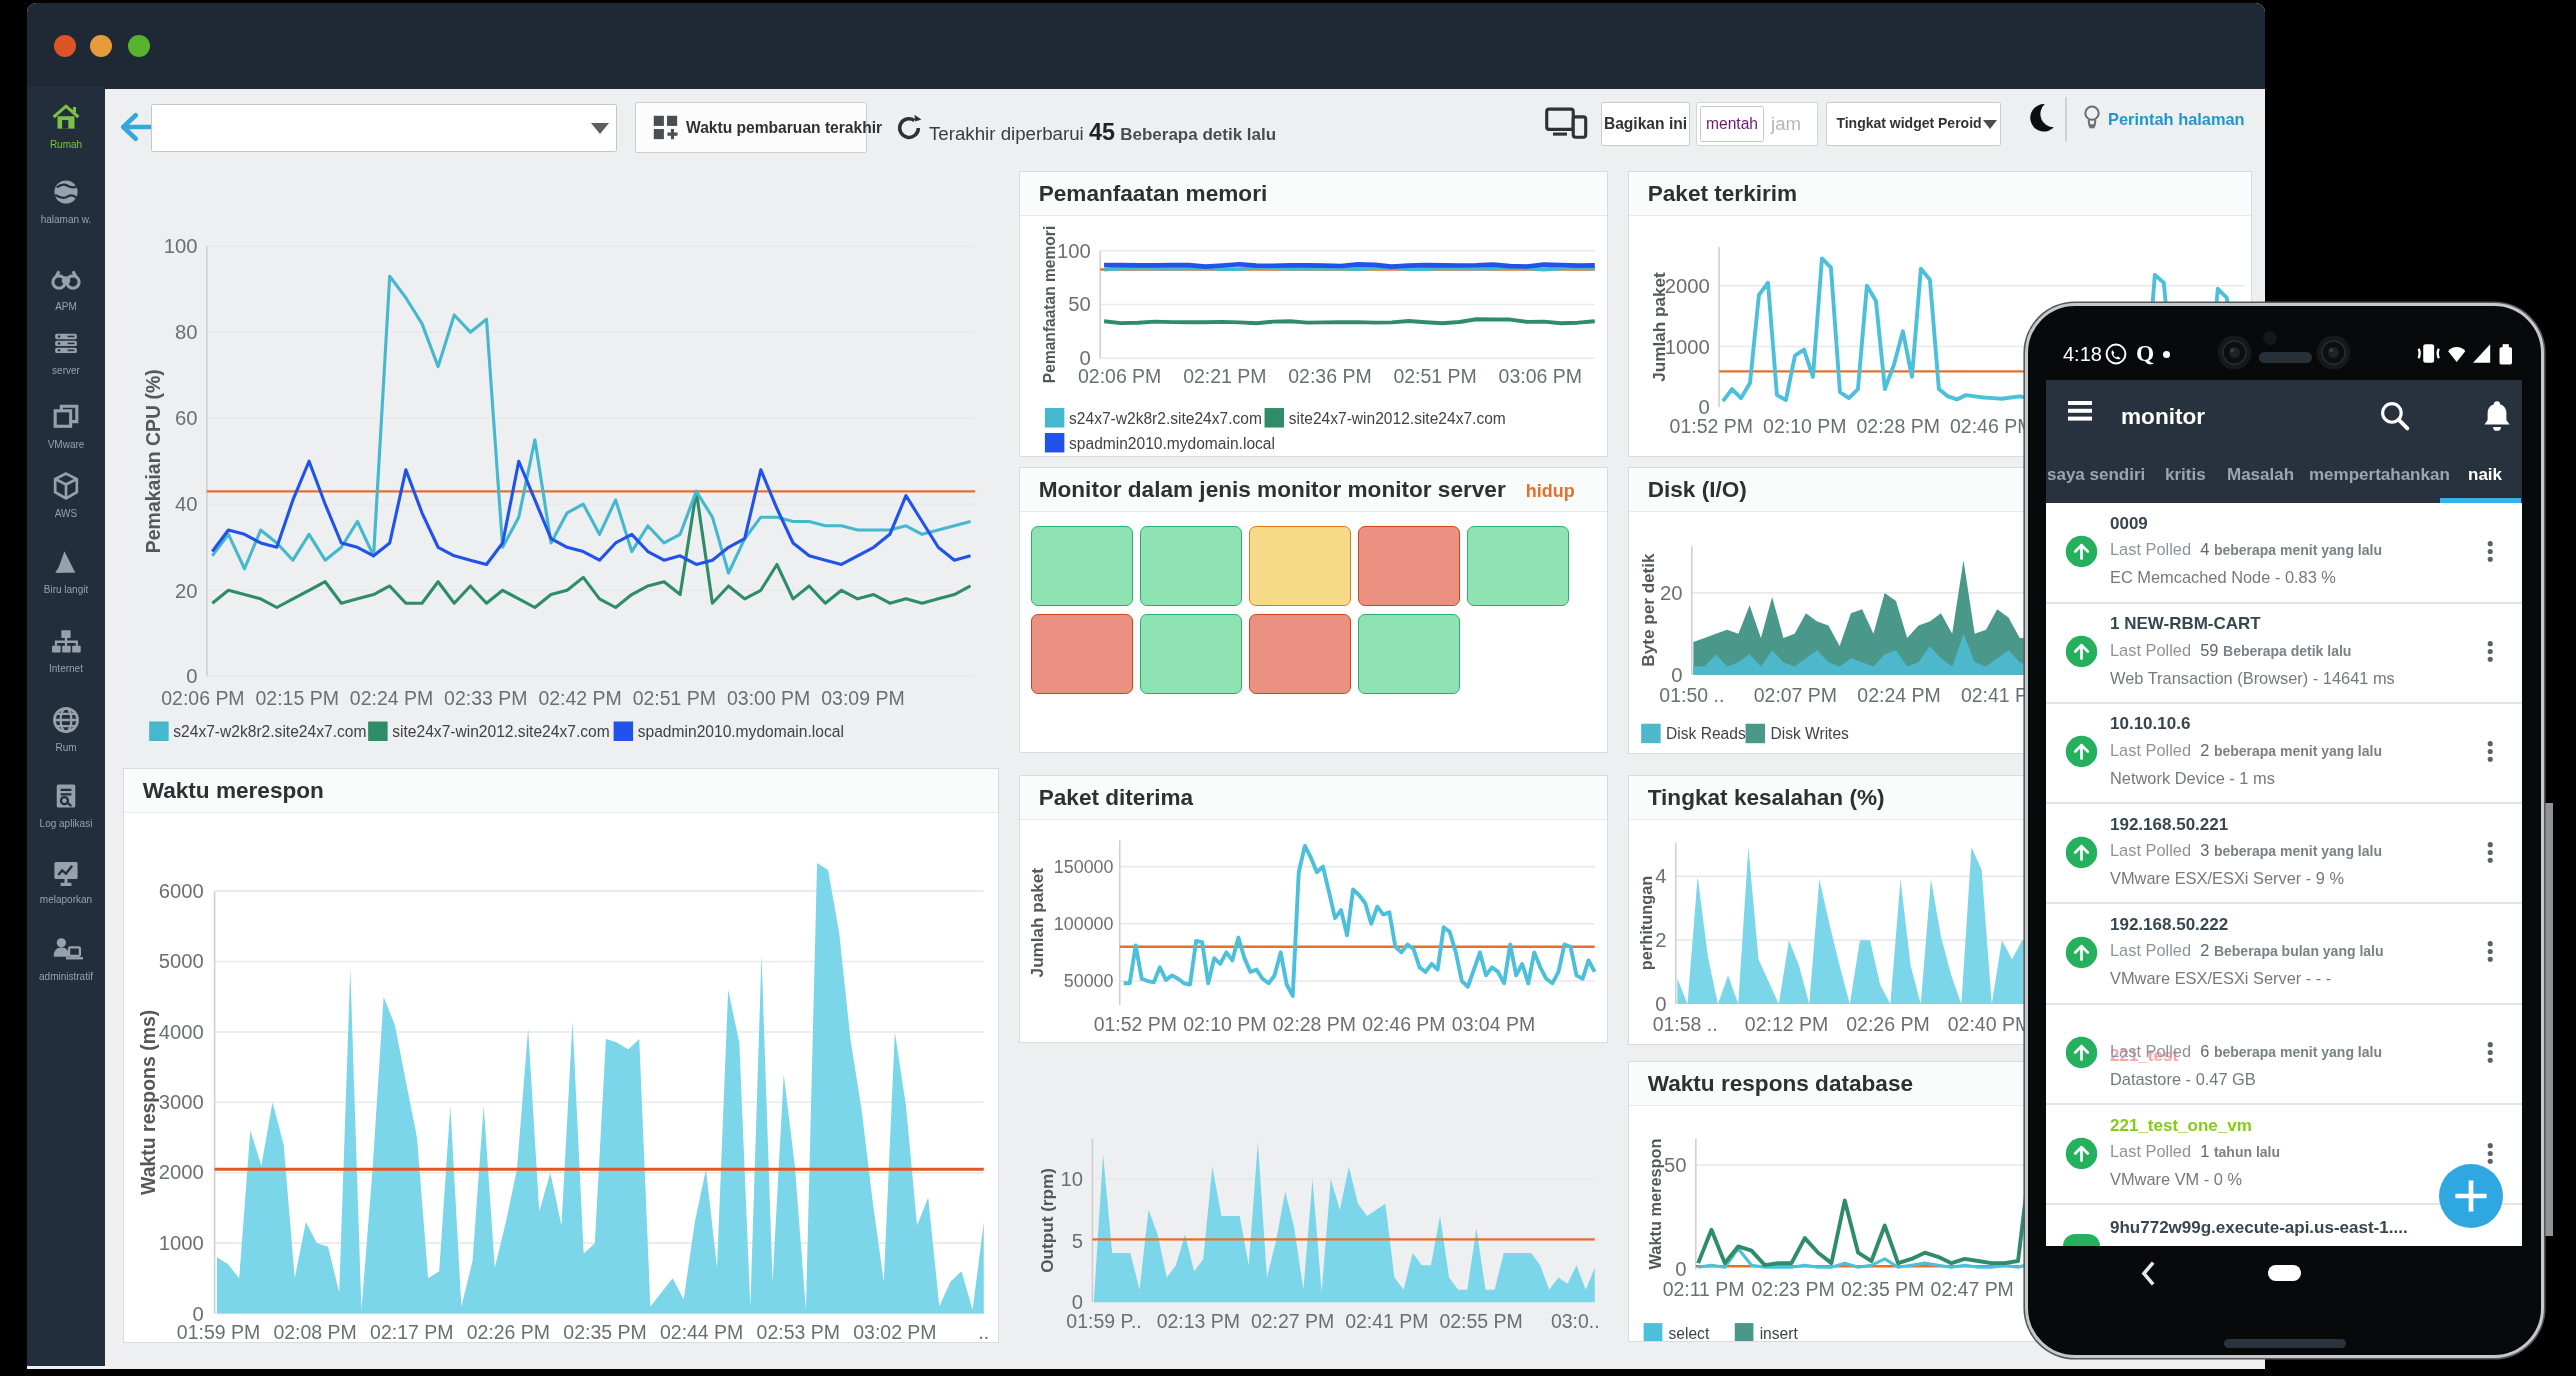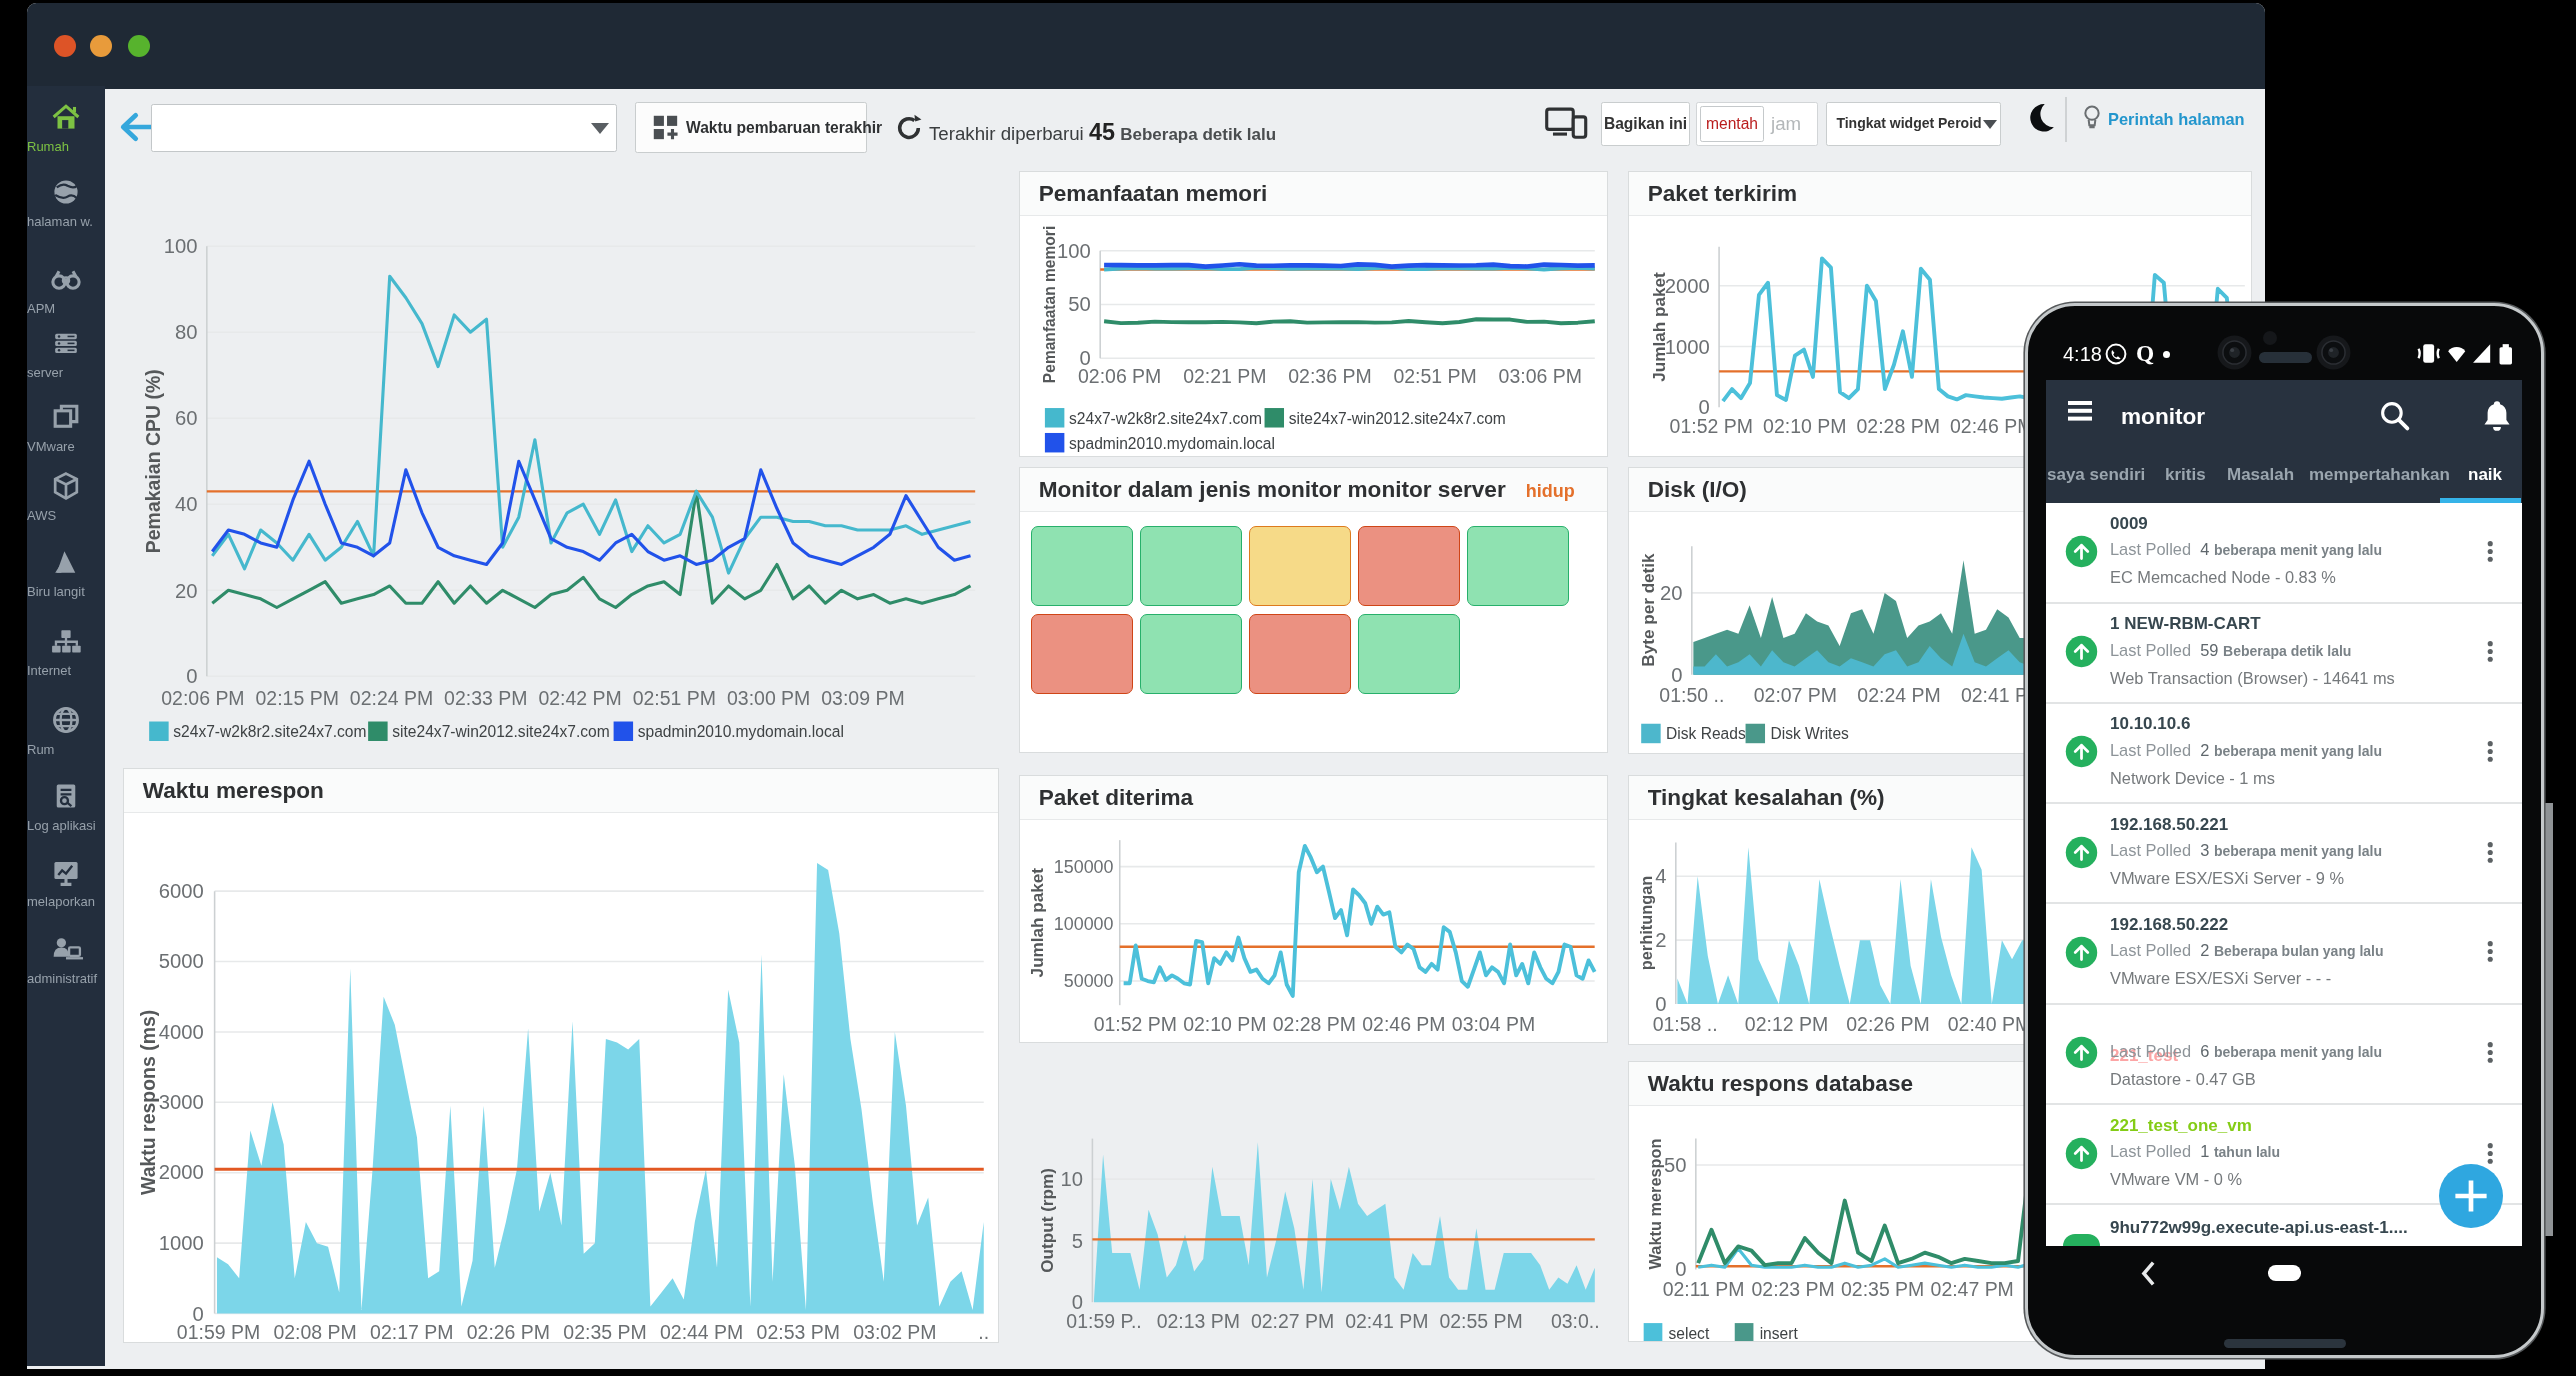--- a/index.html
+++ b/index.html
@@ -3,21 +3,21 @@
 <style>
 *{margin:0;padding:0;box-sizing:border-box}
 html,body{width:2576px;height:1376px;background:#000;overflow:hidden}
 body{font-family:"Liberation Sans",sans-serif;position:relative}
 #page{position:absolute;left:0;top:0;width:2576px;height:1376px;background:#000}
 .abs{position:absolute}
 .win{position:absolute;left:27px;top:3.1px;width:2238px;height:1366px;background:#edeff1;border-radius:9.4px 9.4px 0 0;overflow:hidden}
 .titlebar{position:absolute;left:0;top:0;width:2238px;height:86px;background:#1f2935}
 .dot{position:absolute;top:35px;width:22px;height:22px;border-radius:50%}
 .sidebar{position:absolute;left:0;top:86px;width:78px;height:1280px;background:#232e3d}
-.sbitem{position:absolute;left:0;width:78px;color:#97a1ab;font-size:13px}
+.sbitem{position:absolute;left:0;width:78px;text-align:center;color:#97a1ab;font-size:10px}
 .sbitem svg{display:block;margin:0 auto 4.7px auto}
 .panel{position:absolute;background:#fff;border:1.6px solid #d9dcdd}
 .phead{position:absolute;left:0;top:0;right:0;height:44px;background:#fafbfb;border-bottom:1.6px solid #e7e9ea}
 .ptitle{position:absolute;left:18.7px;top:0;line-height:44px;font-size:22.6px;font-weight:bold;color:#2e3032;white-space:nowrap}
 .btn{position:absolute;background:#fff;border:1.6px solid #c9cdce;border-radius:2.3px;font-size:15px;color:#333;font-weight:bold;text-align:center;white-space:nowrap}
 svg{position:absolute}
 .sbitem svg{position:static;display:block;margin:0 auto 4.7px auto}
 svg text{font-family:"Liberation Sans",sans-serif}
 .axis{fill:#6b6f72;font-size:26px}
 .xaxis{fill:#6b6f72;font-size:25px}
@@ -127,21 +127,21 @@
       <path d="M25 1 L26 9.5 L34 7 Z" fill="#2f3133"></path>
     </svg>
 <div class="abs" style="left:929px;top:119px;font-size:18.7px;color:#3a3d3f;white-space:nowrap">Terakhir diperbarui <b style="font-size:23.4px;color:#222">45</b> <span style="font-size:17px;color:#4a4d4f;font-weight:bold">Beberapa detik lalu</span></div>
 <svg style="left:1545px;top:106px" width="44" height="39" viewBox="0 0 56 50">
       <rect x="2" y="4" width="34" height="26" rx="3" fill="none" stroke="#2f3133" stroke-width="4"></rect>
       <path d="M10 36 H28" stroke="#2f3133" stroke-width="4"></path>
       <rect x="36" y="14" width="16" height="26" rx="3" fill="#edeff1" stroke="#2f3133" stroke-width="4"></rect>
     </svg>
 <div class="btn" style="left:1601px;top:102px;width:89px;height:44px;line-height:41px;font-size:15.6px">Bagikan ini</div>
 <div class="abs" style="left:1696px;top:102px;width:122px;height:44px;background:#fff;border:1.6px solid #d2d5d7;border-radius:2.3px"></div>
-<div class="abs" style="left:1700px;top:106px;width:64px;height:36px;background:#fff;border:1.6px solid #c5c9cb;border-radius:2.3px;text-align:center;line-height:33px;font-size:15.6px;color:#b91c1c">mentah</div>
+<div class="abs" style="left:1700px;top:106px;width:64px;height:36px;background:#fff;border:1.6px solid #c5c9cb;border-radius:2.3px;text-align:center;line-height:33px;font-size:15.6px;color:#701a75">mentah</div>
 <div class="abs" style="left:1771px;top:106px;font-size:18.7px;color:#b3b7b9;line-height:36px">jam</div>
 <div class="btn" style="left:1826px;top:102px;width:175px;height:44px;line-height:41px;font-size:14px;text-align:left;padding-left:9.4px">Tingkat widget Peroid</div>
 <div class="abs" style="left:1983px;top:120px;width:0;height:0;border-left:7.8px solid transparent;border-right:7.8px solid transparent;border-top:9.4px solid #4a4e52"></div>
 <svg style="left:2026px;top:102px" width="29" height="31" viewBox="0 0 40 44">
       <path d="M26 3 a19.5 19.5 0 1 0 13 33 a19 19 0 0 1 -13-33 Z" fill="#0c0e10"></path>
     </svg>
 <div class="abs" style="left:2065px;top:97px;width:1.6px;height:45px;background:#cfd2d4"></div>
 <svg style="left:2082px;top:103px" width="20" height="31" viewBox="0 0 30 44">
       <circle cx="15" cy="14" r="10" fill="none" stroke="#6a6e71" stroke-width="3"></circle>
       <path d="M10 24 L11 32 H19 L20 24 M11 35 H19" stroke="#6a6e71" stroke-width="3" fill="none"></path>

